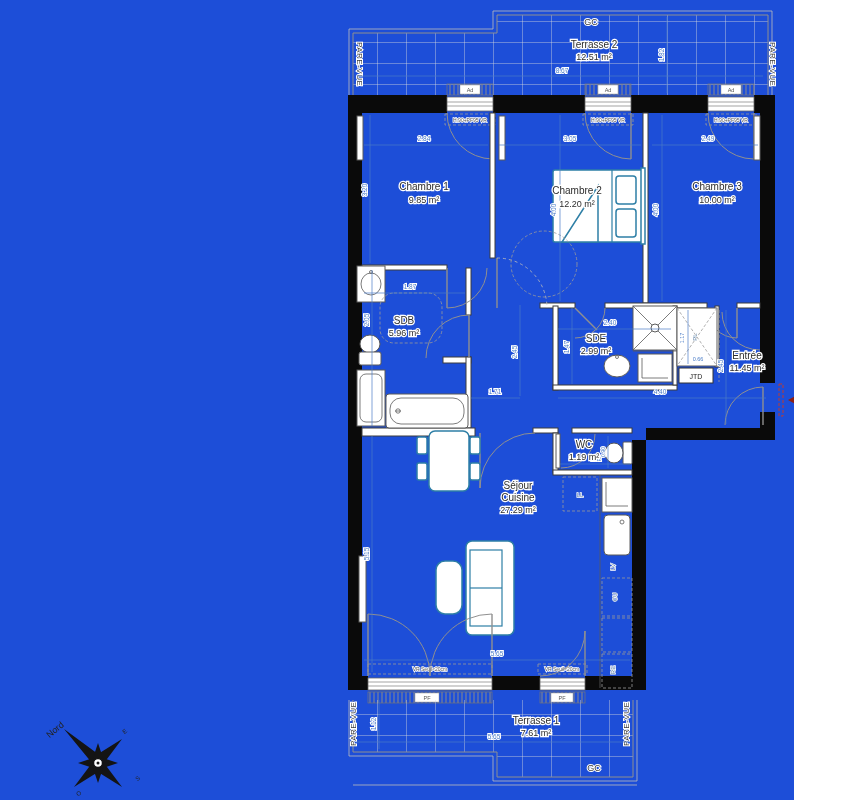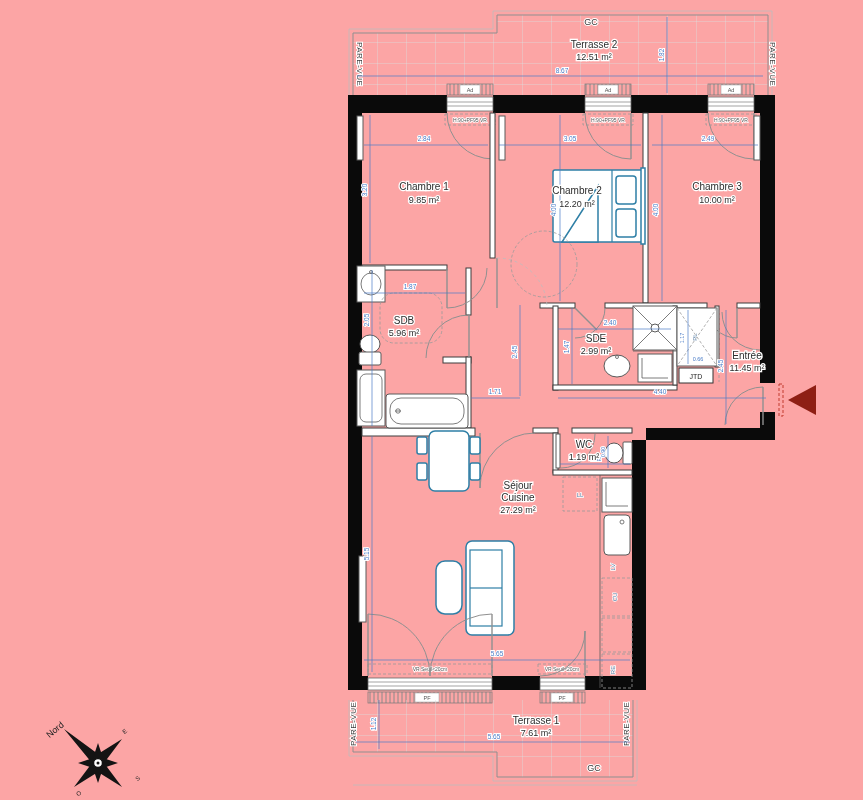--- a/index.html
+++ b/index.html
@@ -1,16 +1,16 @@
 <!DOCTYPE html>
 <html><head>
 <meta charset="utf-8">
 <style>
   html,body{margin:0;padding:0;background:#ffffff;}
-  #stage{position:relative;width:863px;height:800px;background:#fca5a5;overflow:hidden;
+  #stage{position:relative;width:794px;height:800px;background:#1d4ed8;overflow:hidden;
          font-family:"Liberation Sans", sans-serif;}
   svg text{font-family:"Liberation Sans", sans-serif;}
   .wall{fill:#0a0a0a;stroke:none;}
   .iwall{fill:#ffffff;stroke:#3c3c3c;stroke-width:1;}
   .tline{fill:none;stroke:#8f8f8f;stroke-width:1;}
   .tline2{fill:none;stroke:#bdbdbd;stroke-width:0.8;}
   .door{fill:none;stroke:#909090;stroke-width:1;}
   .leaf{stroke:#909090;stroke-width:1.4;}
   .dashdoor{fill:none;stroke:#bcbcbc;stroke-width:0.8;stroke-dasharray:3 3;}
   .fix{fill:#ffffff;stroke:#5a5a5a;stroke-width:1;}

